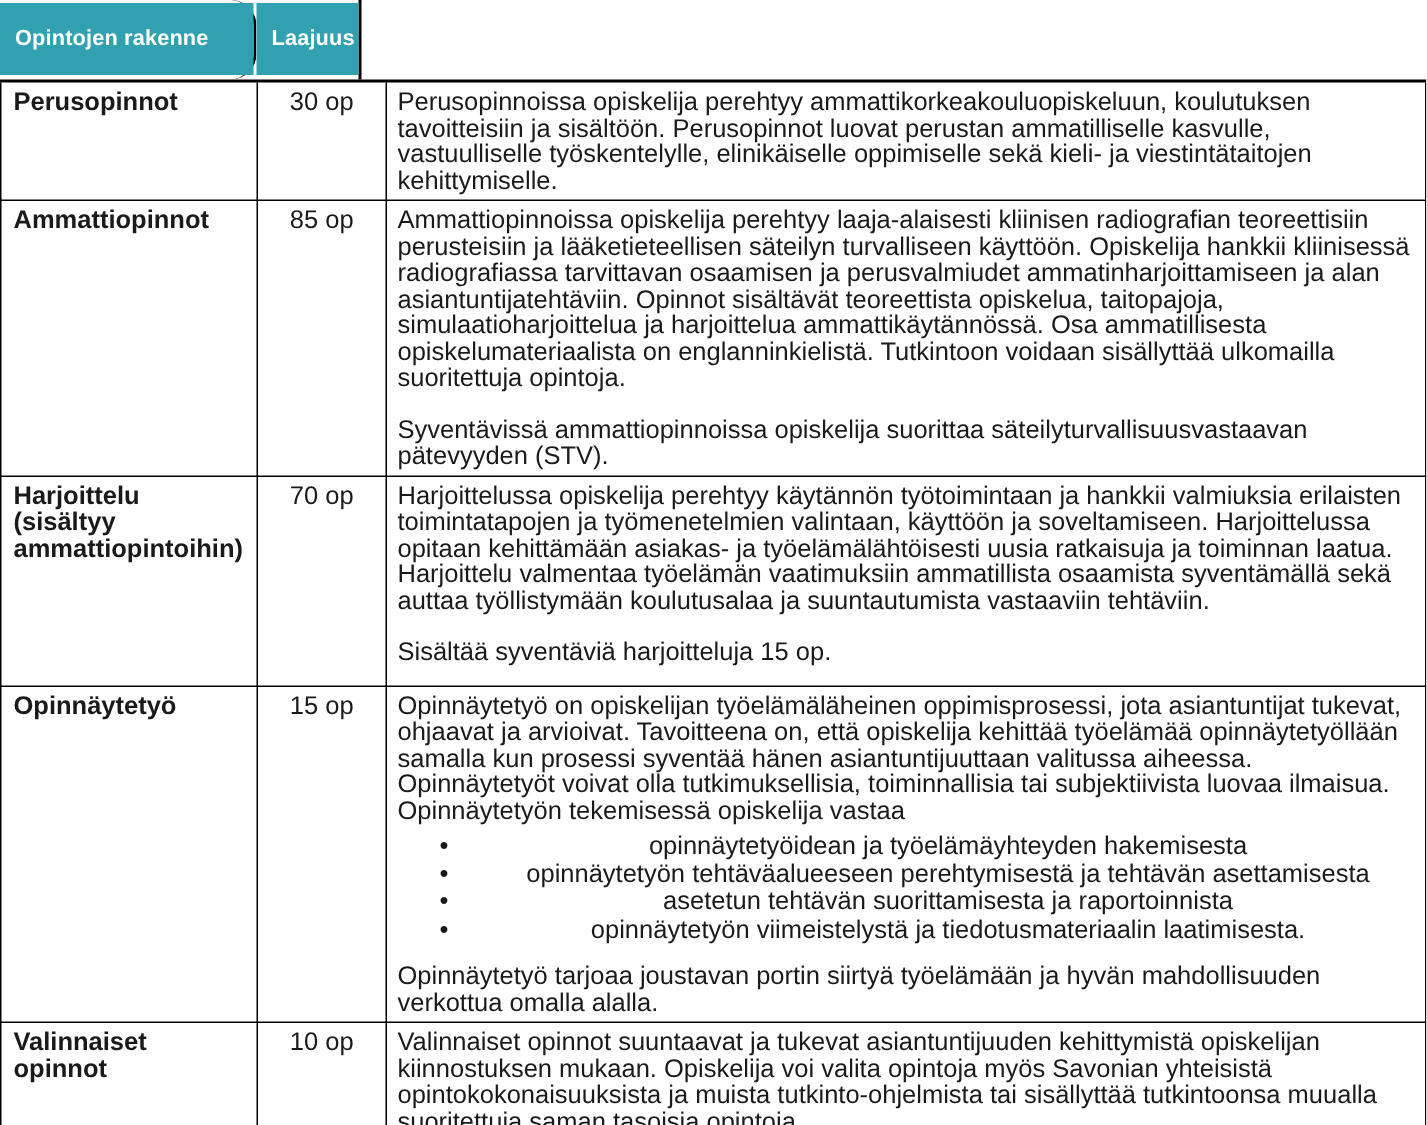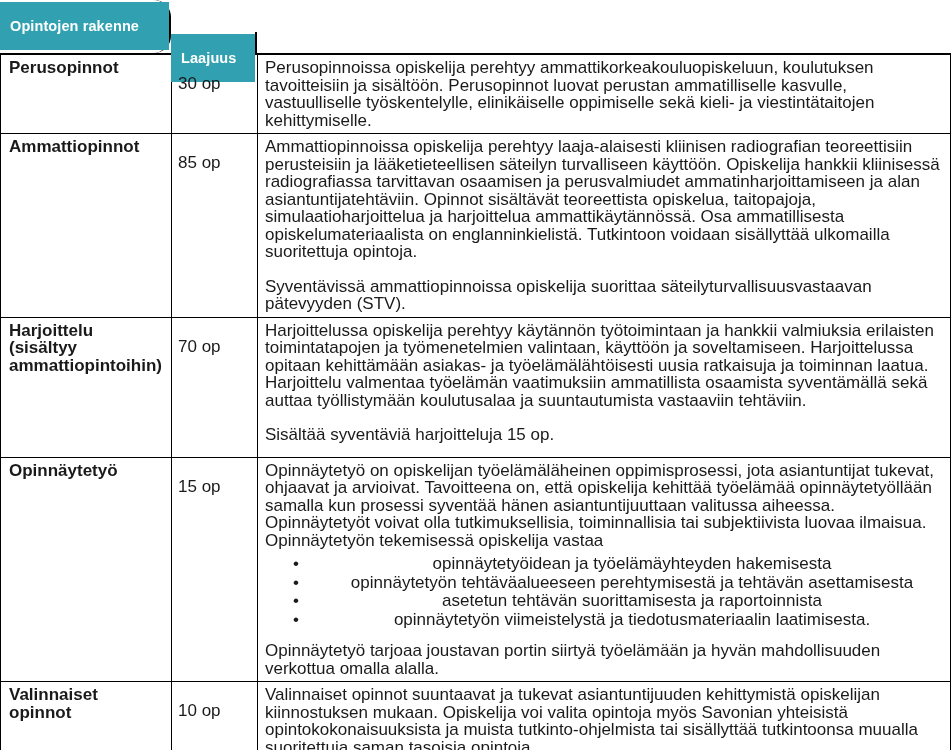--- a/index.html
+++ b/index.html
@@ -12,38 +12,38 @@
   html,body{margin:0;padding:0;background:#fff;}
   .page{
     width:951px;height:750px;background:#fff;overflow:hidden;
     font-family:"Liberation Sans","DejaVu Sans",sans-serif;
     color:var(--body-text);
   }
   
   .thead{display:flex;height:55px;border-bottom:2px solid var(--border);}
   .hcell{padding-top:2px;}
   .hcell.c1{width:171px;border-right:2px solid var(--border);border-radius:17px;}
-  .hcell.c2{width:86px;border-right:2px solid var(--border);margin-top:32px;}
+  .hcell.c2{width:70px;border-right:2px solid var(--border);}
   .hcell.c3{flex:1;}
   .hfill{
     height:48px;background:var(--header-bg);color:var(--header-text);
     display:flex;align-items:center;padding-left:10px;
     font-weight:bold;font-size:14.5px;letter-spacing:.1px;
   }
   
   table.body{
     width:951px;border-collapse:collapse;table-layout:fixed;
   }
   table.body td{
     border:1px solid var(--border);vertical-align:top;overflow:hidden;
     font-size:17px;line-height:17.5px;
   }
   table.body tr td{border-top:none;}
   td.name{font-weight:bold;font-size:14px;line-height:18px;padding:4px 8px;}
-  td.cred{padding:20px 6px;}
+  td.cred{padding:4px 6px;text-align:center;}
   td.desc{padding:4px 8px 4px 7px;}
   td.desc p{margin:0 0 17px 0;}
   td.desc p:last-child{margin-bottom:0;}
   td.desc p.pre-list{margin-bottom:6px;}
   ul.blist{margin:0 0 14px 0;padding:0 0 0 28px;list-style:none;}
   ul.blist li{position:relative;padding-left:29px;margin:0 0 1px 0;text-align:center;}
   ul.blist li::before{content:"\2022";position:absolute;left:0;top:0;}
   
   tr.r0 td{height:71px;}
   tr.r1 td{height:160px;}

